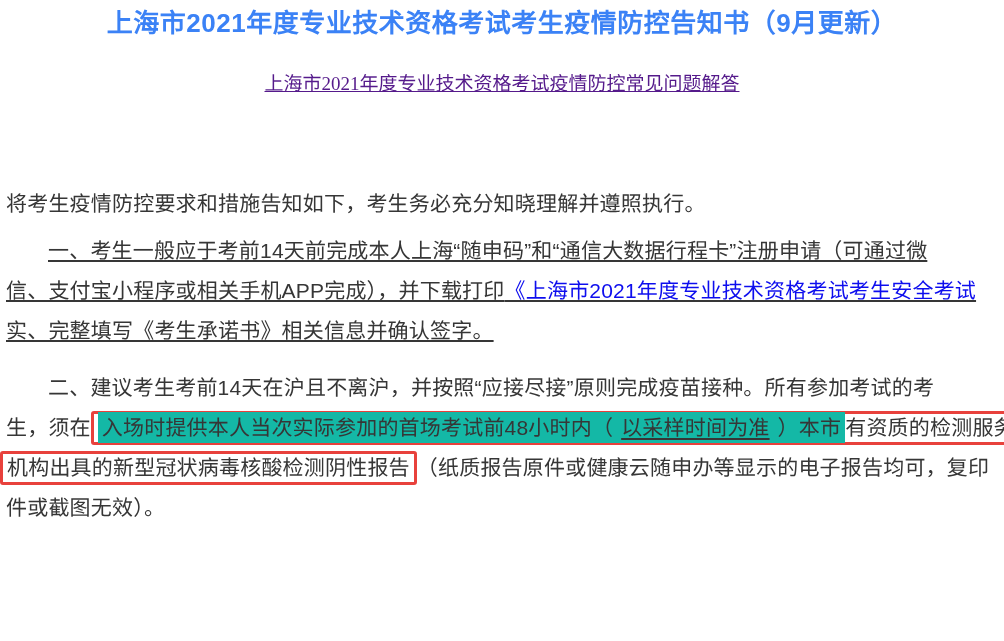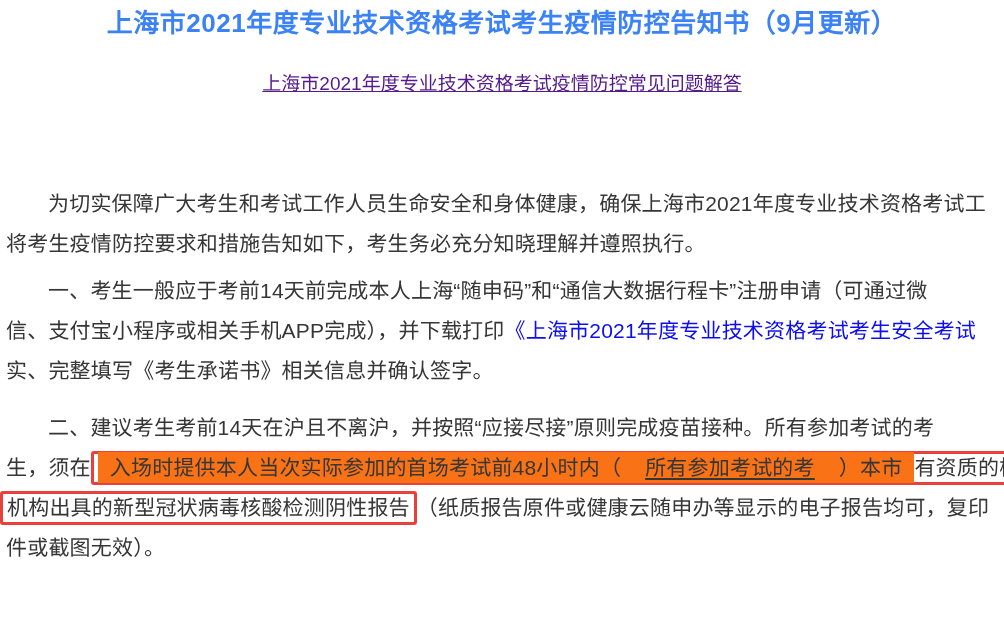--- a/index.html
+++ b/index.html
@@ -25,83 +25,80 @@
     color: #3b82f6;
     text-align: center;
     letter-spacing: 0.5px;
   }
   .toplink-wrap {
     margin-top: 34px;
     line-height: 24px;
     text-align: center;
   }
   .toplink {
-    font-family: Liberation Sans, sans-serif;
+    font-family: Liberation Serif, serif;
     font-size: 19px;
     color: #551a8b;
     text-decoration: underline;
     cursor: pointer;
   }
   .para {
     color: #363636;
     font-size: 21px;
   }
   .para .line {
     line-height: 40px;
     height: 40px;
     white-space: nowrap;
     letter-spacing: 0.2px;
   }
   .para .indent {
     padding-left: 42px;
   }
   .p-intro { margin-top: 87px; }
-  .p-item1 { margin-top: 7px; }
+  .p-item1 { margin-top: 7px; text-decoration: underline; }
   .p-item2 { margin-top: 17px; }
   .link-blue {
     color: #0d0dee;
     cursor: pointer;
     text-decoration: none;
   }
   .redbox {
     display: inline-block;
     vertical-align: middle;
     line-height: 22px;
     border: 3px solid #e8413c;
     border-radius: 3px;
     padding: 3px 4px;
     margin-top: -3px;
   }
   .redbox-2 {
     margin-left: -6px;
   }
   .hl-yellow {
-    background: #f97316;
-    padding: 4px 12px;
+    background: #14b8a6;
+    padding: 4px 4px;
   }
   .u {
     text-decoration: underline;
     text-underline-offset: 3px;
   }
 </style>
 </head>
 <body>
 
 <div class="page">
 
   <h1 class="doc-title">上海市2021年度专业技术资格考试考生疫情防控告知书（9月更新）</h1>
 
   <div class="toplink-wrap">
     <a class="toplink">上海市2021年度专业技术资格考试疫情防控常见问题解答</a>
   </div>
 
   <div class="para p-intro">
-    <div class="line indent">
-      <span>为切实保障广大考生和考试工作人员生命安全和身体健康，确保上海市2021年度专业技术资格考试工</span>
-    </div>
     <div class="line">
       <span>将考生疫情防控要求和措施告知如下，考生务必充分知晓理解并遵照执行。</span>
     </div>
   </div>
 
   <div class="para p-item1">
     <div class="line indent">
       <span>一、考生一般应于考前14天前完成本人上海“随申码”和“通信大数据行程卡”注册申请（可通过微</span>
     </div>
     <div class="line">
@@ -110,21 +107,21 @@
     <div class="line">
       <span>实、完整填写《考生承诺书》相关信息并确认签字。</span>
     </div>
   </div>
 
   <div class="para p-item2">
     <div class="line indent">
       <span>二、建议考生考前14天在沪且不离沪，并按照“应接尽接”原则完成疫苗接种。所有参加考试的考</span>
     </div>
     <div class="line">
-      <span>生，须在</span><span class="redbox"><span class="hl-yellow">入场时提供本人当次实际参加的首场考试前48小时内（</span><span class="hl-yellow u">所有参加考试的考</span><span class="hl-yellow">）本市</span><span>有资质的检测服务</span></span>
+      <span>生，须在</span><span class="redbox"><span class="hl-yellow">入场时提供本人当次实际参加的首场考试前48小时内（</span><span class="hl-yellow u">以采样时间为准</span><span class="hl-yellow">）本市</span><span>有资质的检测服务</span></span>
     </div>
     <div class="line">
       <span class="redbox redbox-2"><span>机构出具的新型冠状病毒核酸检测阴性报告</span></span><span>（纸质报告原件或健康云随申办等显示的电子报告均可，复印</span>
     </div>
     <div class="line">
       <span>件或截图无效）。</span>
     </div>
   </div>
 
 </div>

